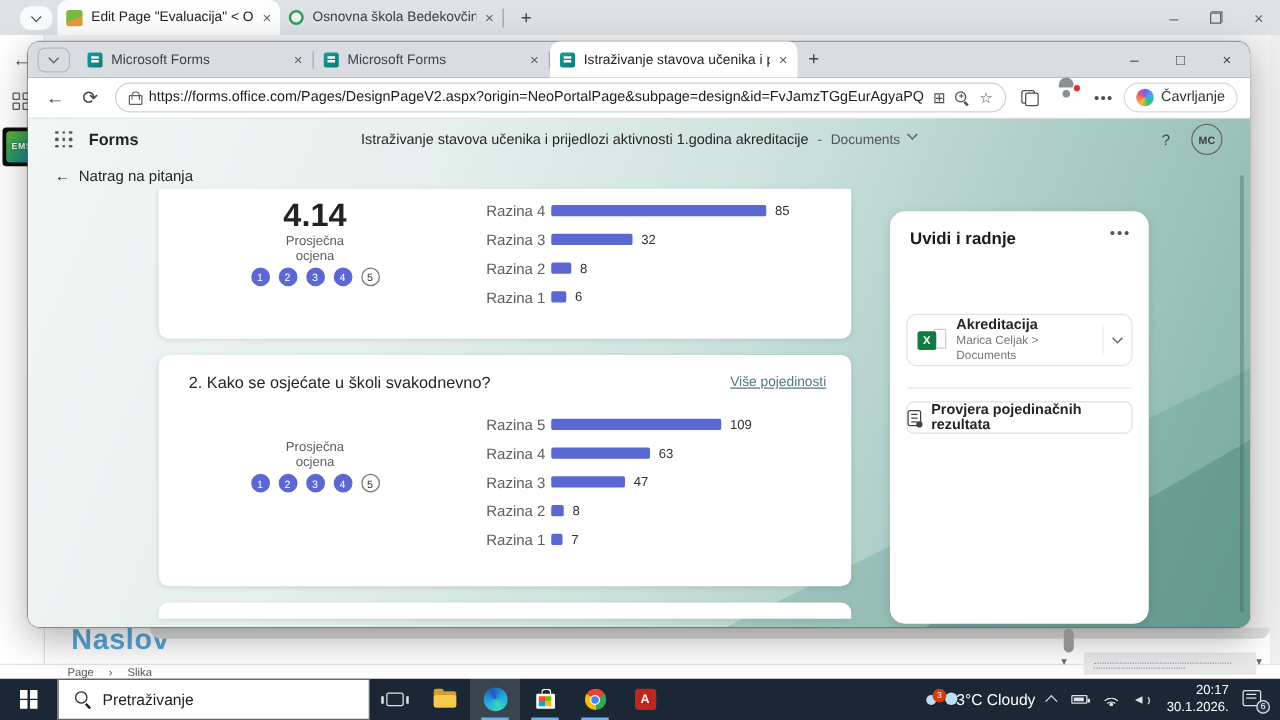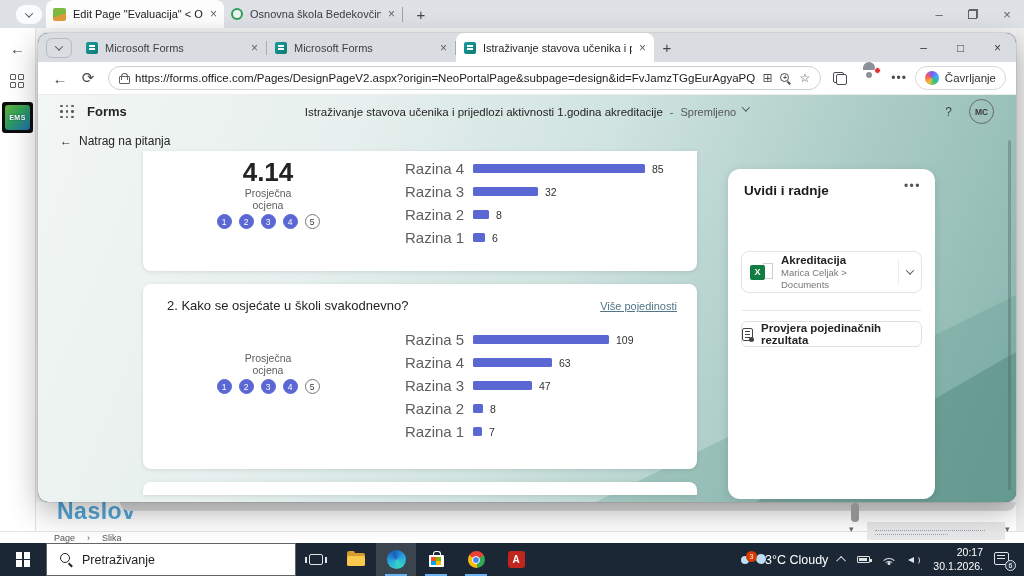--- a/index.html
+++ b/index.html
@@ -34,21 +34,21 @@
   .naslov{position:absolute;left:57px;top:498px;font-size:23px;font-weight:bold;color:#55a7d8;letter-spacing:.5px;z-index:2}
   .graybar{position:absolute;left:120px;top:502px;width:896px;height:9px;background:#dedede;border-radius:0 0 10px 10px;z-index:4}
   .vthumb{position:absolute;left:851px;top:503px;width:8px;height:19px;background:#8f8f8f;border-radius:4px;z-index:6}
   .sarrow{position:absolute;top:524px;font-size:9px;color:#666;z-index:6}
   .statusbox{position:absolute;left:867px;top:522px;width:138px;height:18px;background:#e9e9e9;z-index:5;padding:5px 8px}
   .statusbox i{display:block;border-bottom:1px dotted #8fa3b8;width:90%;margin-top:3px}
   .crumbbar{position:absolute;left:0;top:531px;width:1024px;height:12px;background:#fff;border-top:1px solid #e4e4e4;z-index:3;display:flex;align-items:center;gap:12px;padding-left:54px;font-size:9px;color:#555}
   .rightstrip{position:absolute;right:0;top:28px;width:8px;height:503px;background:#efefef;z-index:0}
 
   
-  .win{position:absolute;left:38px;top:33px;width:978px;height:469px;border-radius:10px;overflow:hidden;z-index:5;box-shadow:0 10px 30px rgba(0,0,0,.30),0 0 0 1px rgba(0,0,0,.08);background:#0f172a}
+  .win{position:absolute;left:22px;top:33px;width:978px;height:469px;border-radius:10px;overflow:hidden;z-index:5;box-shadow:0 10px 30px rgba(0,0,0,.30),0 0 0 1px rgba(0,0,0,.08);background:#0f172a}
   .wtabs{height:29px;background:#d9dce1;display:flex;align-items:center}
   .wts{margin:0 6px 0 8px;width:26px;height:20px;border-radius:6px;border:1px solid #b6bac0;display:flex;align-items:center;justify-content:center}
   .wtab{width:188px;height:29px;display:flex;align-items:center;gap:7px;padding:0 8px;font-size:11px;color:#3f4144;position:relative}
   .wtab.active{background:#fff;border-radius:8px 8px 0 0;width:198px;color:#1f1f1f}
   .wtab .x{margin-left:auto;font-size:12px;color:#5f6368}
   .wtsep{width:1px;height:14px;background:#a9adb3}
   .wplus{width:26px;display:flex;justify-content:center;font-size:15px;color:#444}
   .wwin{margin-left:auto;display:flex;height:29px}
   .wwin>span{width:37px;display:flex;align-items:center;justify-content:center;font-size:12px;color:#404040}
   .ffav{width:12px;height:12px;border-radius:2px;background:linear-gradient(135deg,#1a9ba1 0%,#0c7b72 100%);position:relative;flex:none}
@@ -105,21 +105,21 @@
   .avg{position:absolute;left:40px;width:170px;text-align:center}
   .avg .num{font-size:26px;line-height:30px;font-weight:700;color:#232323}
   .avg .al{font-size:10.5px;line-height:12px;color:#605e5c}
   .dotsrow{display:flex;justify-content:center;gap:7px;margin-top:3px}
   .dot{width:15px;height:15px;border-radius:50%;border:1px solid #777;background:#fff;color:#333;font-size:8.5px;display:flex;align-items:center;justify-content:center}
   .dot.fill{background:#5b68d4;border-color:#5b68d4;color:#fff}
   .avg1{top:6px}.avg2{top:68px}
   .chart{position:absolute;left:262px;right:16px}
   .chart1{top:6px}.chart2{top:44px}
   .crow{display:flex;align-items:center;height:23px}
-  .clab{width:44px;text-align:right;font-size:15px;color:#605e5c;margin-right:24px;flex:none;white-space:nowrap}
+  .clab{width:44px;text-align:right;font-size:12px;color:#605e5c;margin-right:8px;flex:none;white-space:nowrap}
   .cbar{height:9px;border-radius:1.5px;background:#5b68d4;flex:none}
   .cval{margin-left:7px;font-size:10.5px;color:#323130}
 
   .panel{position:absolute;left:690px;top:74px;width:207px;height:330px;background:#fff;border-radius:12px;box-shadow:0 2px 8px rgba(0,0,0,.12)}
   .ptitle{position:absolute;left:16px;top:14px;font-size:13.5px;font-weight:bold;color:#1b1b1b}
   .pdots{position:absolute;right:14px;top:10px;font-size:12px;color:#555;letter-spacing:1.5px}
   .pdesc{position:absolute;left:16px;right:14px;top:50px;font-size:11.5px;color:#323130;line-height:1.45}
   .pfile{position:absolute;left:13px;right:13px;top:82px;height:42px;border:1px solid #e3e3e3;border-radius:8px;display:flex;align-items:center;padding:0 8px;gap:8px;background:#fff}
   .pfname{font-size:11.5px;font-weight:700;color:#242424;line-height:14px}
   .pfloc{font-size:9.5px;color:#797775;line-height:12px}
@@ -309,21 +309,21 @@
             <i></i>
             <i></i>
             <i></i>
             <i></i>
             <i></i>
           </span>
         <span class="fname">Forms</span>
         <span class="ftitle">
           <span>Istraživanje stavova učenika i prijedlozi aktivnosti 1.godina akreditacije</span>
           <span class="fsaved">-</span>
-          <span class="fsaved">Spremljeno</span>
+          <span class="fsaved">Documents</span>
           <i class="chv" style="border-color:#555"></i>
         </span>
         <span class="fhelp">?</span>
         <span class="favatar">MC</span>
       </div>
 
       <div class="backlink">
         <span>←</span>
         <span>Natrag na pitanja</span>
       </div>

